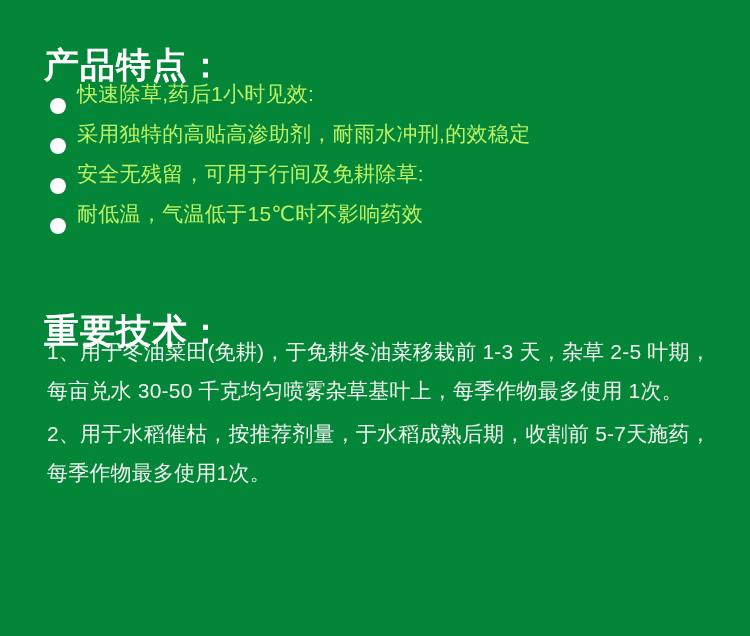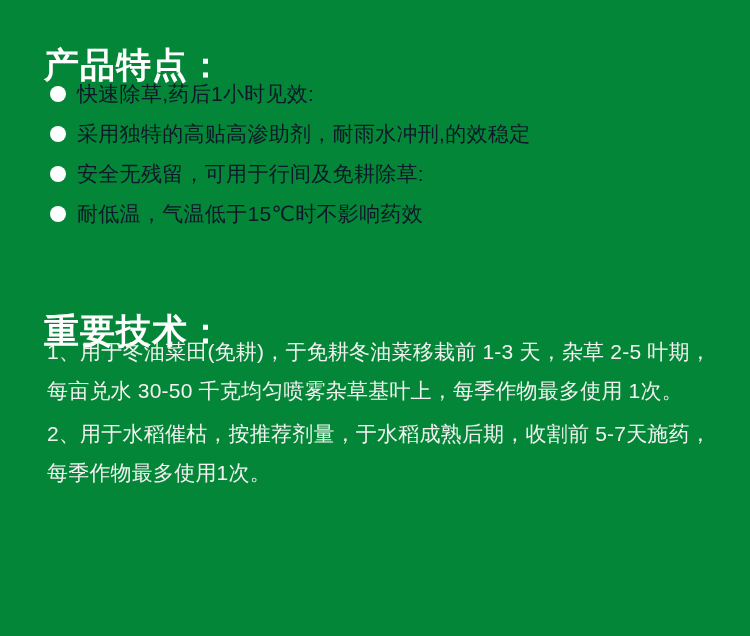--- a/index.html
+++ b/index.html
@@ -42,23 +42,23 @@
     position: absolute;
     left: 50px;
     top: 74px;
     width: 690px;
     list-style: none;
     margin: 0;
     padding: 0;
   }
   .feature-item {
     display: flex;
-    align-items: flex-start;
+    align-items: flex-end;
     height: 40px;
-    color: #0f172a;
+    color: #bef264;
     font-size: 21px;
     line-height: 40px;
     white-space: nowrap;
   }
   .bullet-dot {
     flex: 0 0 auto;
     width: 16px;
     height: 16px;
     border-radius: 50%;
     background: #ffffff;

